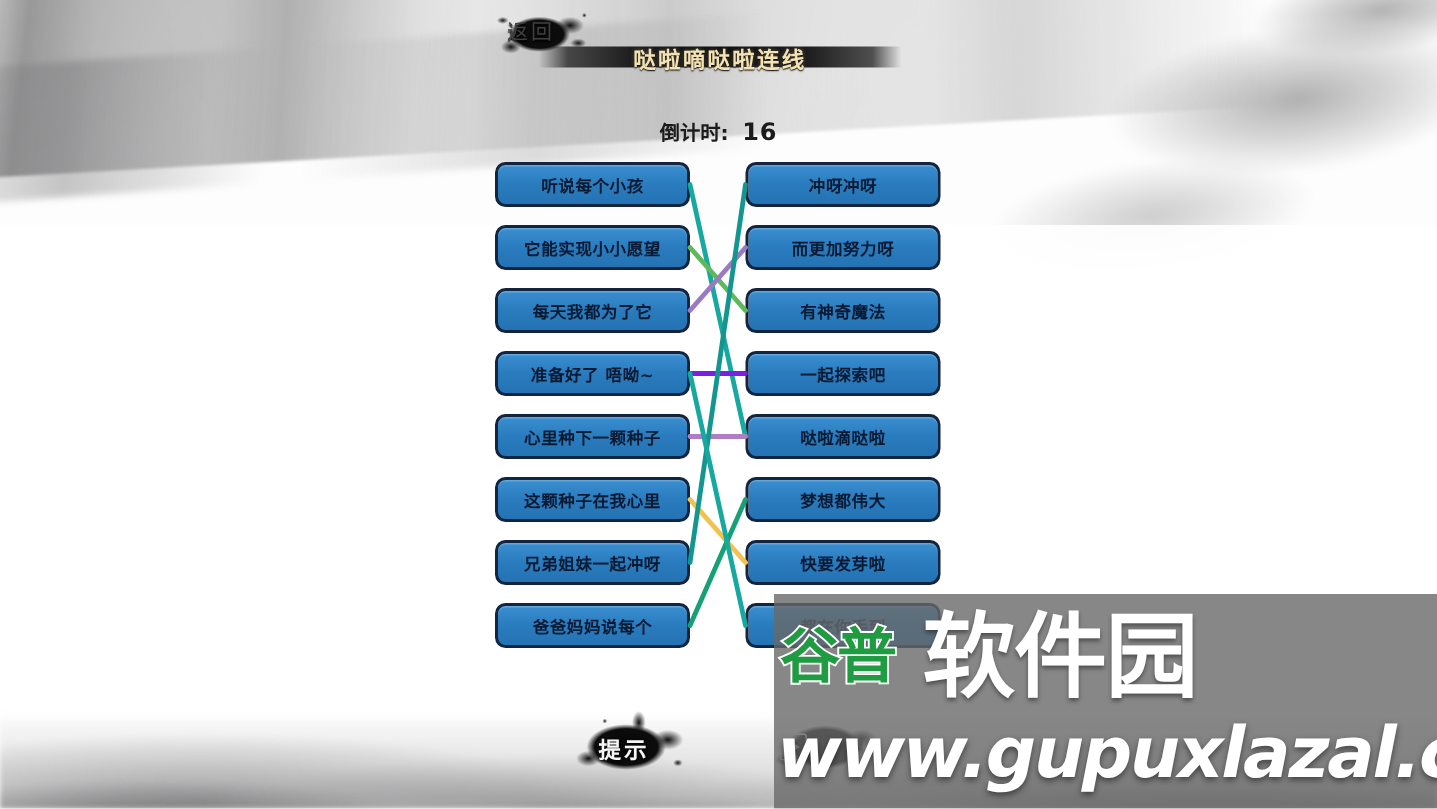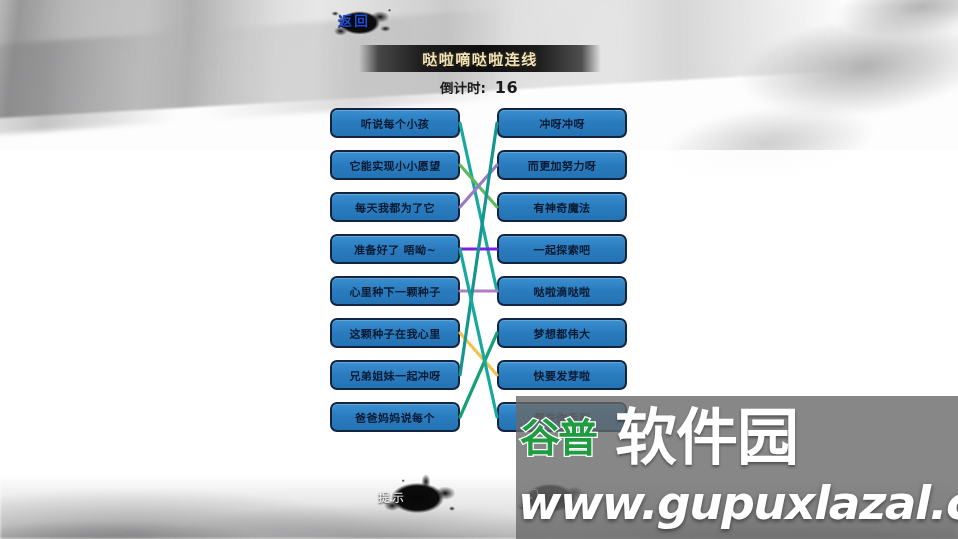--- a/index.html
+++ b/index.html
@@ -76,25 +76,25 @@
     background:
       radial-gradient(ellipse 26px 15px at 48% 52%, #090909 0%, #0d0d0d 62%, rgba(13,13,13,0) 78%),
       radial-gradient(ellipse 13px 8px at 78% 38%, #111 0%, rgba(17,17,17,0) 72%),
       radial-gradient(ellipse 9px 6px at 20% 72%, #151515 0%, rgba(21,21,21,0) 74%),
       radial-gradient(ellipse 7px 4px at 86% 66%, #181818 0%, rgba(24,24,24,0) 76%),
       radial-gradient(ellipse 5px 3px at 12% 30%, #1a1a1a 0%, rgba(26,26,26,0) 78%),
       radial-gradient(circle 2px at 92% 22%, #222 0%, rgba(34,34,34,0) 80%);
   }
   .back-label{
     position:absolute;left:0;right:14px;top:9px;
-    text-align:center;color:#1d4ed8;font-size:14px;font-weight:bold;
+    text-align:center;color:#404040;font-size:14px;font-weight:normal;
     letter-spacing:2px;text-shadow:0 1px 1px #000;
   }
   .title-bar{
-    position:absolute;left:359px;top:45px;width:242px;height:27px;
+    position:absolute;left:359px;top:31px;width:242px;height:14px;
     background:linear-gradient(to right,
        rgba(20,20,20,0) 0%, rgba(22,22,22,.72) 8%, #1d1d1d 26%,
        #0e0e0e 50%, #1d1d1d 74%, rgba(22,22,22,.72) 92%, rgba(20,20,20,0) 100%);
   }
   .title-text{
     position:absolute;inset:0;display:flex;align-items:center;justify-content:center;
     color:#f3e3b4;font-size:15px;font-weight:bold;letter-spacing:1.5px;
     text-shadow:0 1px 1px #000, 0 0 3px rgba(243,227,180,.35);
   }
   .countdown{
@@ -135,22 +135,22 @@
     position:absolute;inset:0;
     background:
       radial-gradient(ellipse 33px 19px at 47% 50%, #070707 0%, #0c0c0c 64%, rgba(12,12,12,0) 80%),
       radial-gradient(ellipse 14px 9px at 80% 40%, #101010 0%, rgba(16,16,16,0) 74%),
       radial-gradient(ellipse 11px 7px at 17% 66%, #131313 0%, rgba(19,19,19,0) 74%),
       radial-gradient(ellipse 6px 10px at 57% 16%, #0f0f0f 0%, rgba(15,15,15,0) 76%),
       radial-gradient(ellipse 4px 3px at 88% 72%, #1a1a1a 0%, rgba(26,26,26,0) 78%),
       radial-gradient(circle 2px at 30% 14%, #202020 0%, rgba(32,32,32,0) 80%);
   }
   .hint-label{
-    position:absolute;left:0;right:8px;top:14px;
-    color:#f5f5f5;font-size:12px;font-weight:normal;letter-spacing:2px;
+    position:absolute;left:0;right:8px;top:14px;text-align:center;
+    color:#f5f5f5;font-size:15px;font-weight:bold;letter-spacing:2px;
     text-shadow:0 1px 2px #000;
   }
   .audio-btn{
     position:absolute;left:508px;top:474px;width:84px;height:48px;cursor:pointer;
   }
   .audio-blob{
     position:absolute;inset:0;
     background:
       radial-gradient(ellipse 31px 18px at 50% 50%, #080808 0%, #0d0d0d 64%, rgba(13,13,13,0) 80%),
       radial-gradient(ellipse 13px 8px at 79% 38%, #111 0%, rgba(17,17,17,0) 74%),

